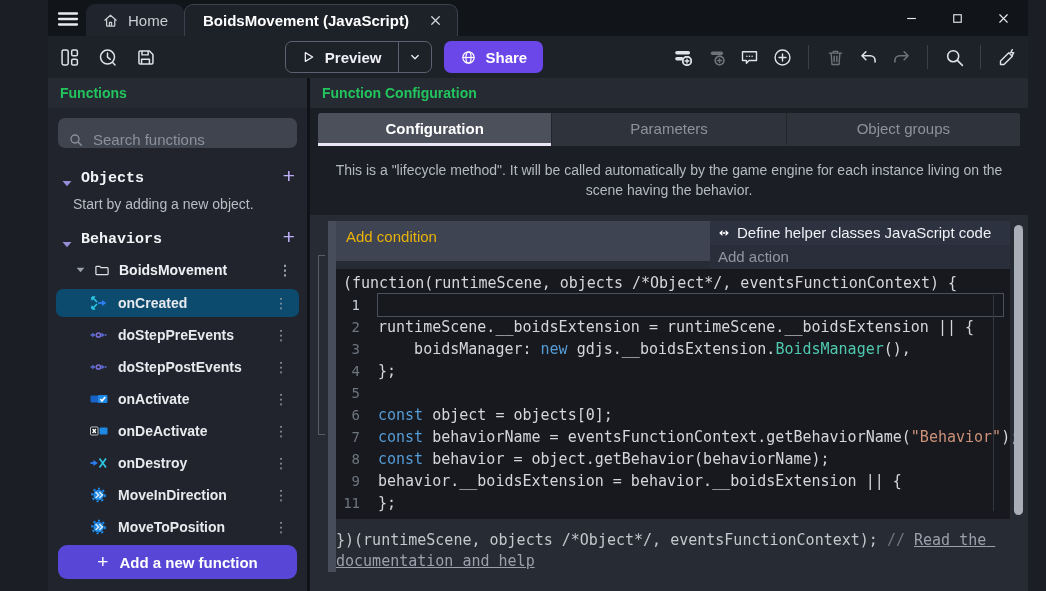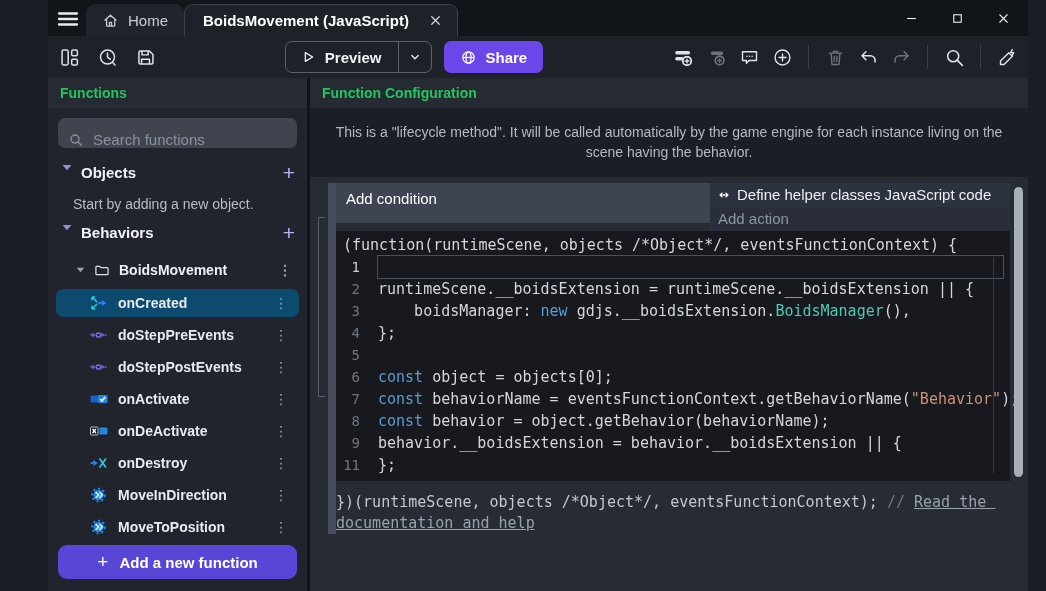--- a/index.html
+++ b/index.html
@@ -49,21 +49,21 @@
   .panel-header{height:30px;background:#262a32;color:#22c55e;font-size:14px;font-weight:700;
     display:flex;align-items:center;padding:0 12px;flex:none;}
 
   .search-box{margin:10px 10px 4px;height:30px;background:#40444f;border-radius:7px;display:flex;align-items:flex-end;
     gap:9px;padding:0 10px;}
   .search-box svg{width:16px;height:16px;color:#8b919c;flex:none;}
   .search-box input{flex:1;background:transparent;border:none;outline:none;color:#dfe2e8;font-size:15px;
     font-family:"Liberation Sans",sans-serif;}
   .search-box input::placeholder{color:#8b919c;}
 
-  .section-h{display:flex;align-items:flex-start;height:24px;margin:12px 12px 0 14px;gap:9px;}
+  .section-h{display:flex;align-items:flex-end;height:24px;margin:12px 12px 0 14px;gap:9px;font-family:Liberation Mono, monospace;}
   .sec-chev{width:10px;height:7px;flex:none;cursor:pointer;}
   .section-title{font-weight:700;font-size:15px;color:#f2f3f6;}
   .plus-btn{margin-left:auto;color:#bdaef5;font-size:21px;line-height:18px;cursor:pointer;font-weight:400;}
   .hint{margin:9px 12px 0 25px;color:#b9bdc5;font-size:14px;}
 
   .folder-row{display:flex;align-items:center;gap:9px;margin:10px 12px 4px 28px;height:24px;
     color:#eef0f4;font-weight:700;font-size:14px;justify-content:space-between;}
   .folder-row .sec-chev{width:9px;height:6px;}
   .folder-row svg.folder{width:16px;height:15px;color:#dde0e6;}
   .kebab{margin-left:auto;color:#99a0ab;font-size:14px;line-height:14px;cursor:pointer;padding:0 3px;}
@@ -84,21 +84,21 @@
   .tab{flex:1;display:flex;align-items:center;justify-content:center;font-size:15px;color:#8d929c;
     border-bottom:3px solid transparent;cursor:pointer;}
   .tab + .tab{border-left:1px solid #23262d;}
   .tab.selected{background:#4b505b;color:#fff;font-weight:700;border-bottom-color:#eae5f6;}
   .desc{padding:15px 24px 14px;text-align:center;color:#b5b9c1;font-size:14px;line-height:1.42;flex:none;}
 
   .events{flex:1;background:#262b34;position:relative;padding:6px 18px 0;overflow:hidden;}
   .bracket{position:absolute;left:8px;top:40px;width:7px;height:180px;border:1px solid #565c6a;border-right:none;}
   .event{border-left:8px solid #474d5b;}
   .event-head{display:flex;align-items:flex-start;}
-  .cond-cell{width:374px;height:40px;background:#3e4452;color:#ffffff;font-size:15px;padding:7px 10px;}
+  .cond-cell{width:374px;height:40px;background:#3e4452;color:#eab308;font-size:15px;padding:7px 10px;}
   .acts-col{flex:1;min-width:0;}
   .js-row{height:24px;background:#2d3240;color:#eef0f4;font-size:15px;display:flex;align-items:center;gap:6px;padding:0 7px;}
   .js-row svg{width:14px;height:14px;flex:none;}
   .action-row{height:24px;background:#2a2e3b;color:#8f95a1;font-size:15px;display:flex;align-items:center;padding:0 8px;cursor:pointer;}
 
   .codeblock{background:#17191e;position:relative;padding:3px 0 5px;
     font-family:"DejaVu Sans Mono",monospace;font-size:15px;color:#d4d6da;}
   .codeblock::after{content:"";position:absolute;top:26px;bottom:8px;right:16px;width:1px;background:#333942;}
   .codeheader{line-height:22px;padding-left:7px;white-space:pre;}
   .cline{display:flex;line-height:22px;height:22px;}
@@ -415,20 +415,25 @@
 
       <button class="add-fn">
         <span class="plus">+</span>
         <span>Add a new function</span>
       </button>
     </aside>
 
     <main class="main">
       <div class="panel-header">Function Configuration</div>
 
+      <div class="cfg-tabs">
+          <div class="tab selected">Configuration</div>
+          <div class="tab">Parameters</div>
+          <div class="tab">Object groups</div>
+        </div>
 
       <div class="desc">This is a "lifecycle method". It will be called automatically by the game engine for each instance living on the scene having the behavior.</div>
 
       <div class="events">
         <div class="bracket"></div>
 
         <div class="event">
           <div class="event-head">
             <div class="cond-cell">Add condition</div>
             <div class="acts-col">

